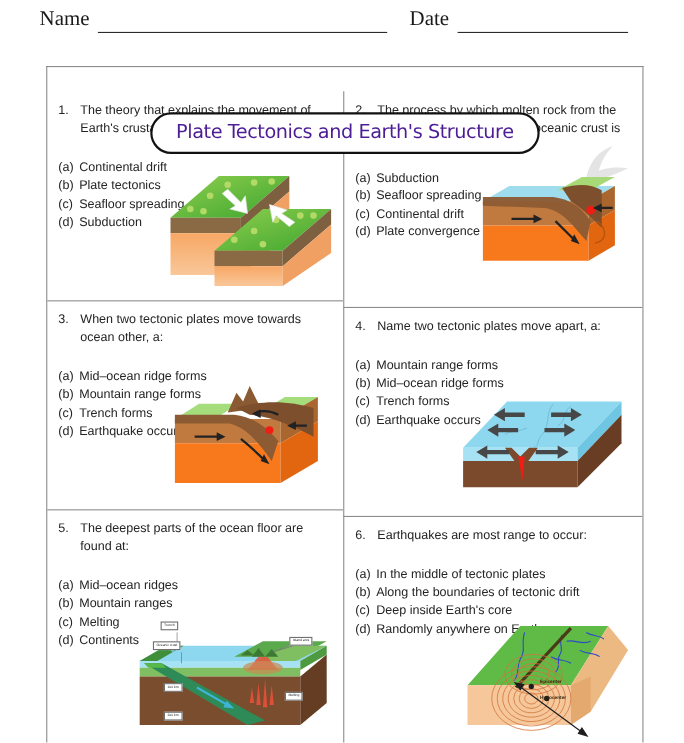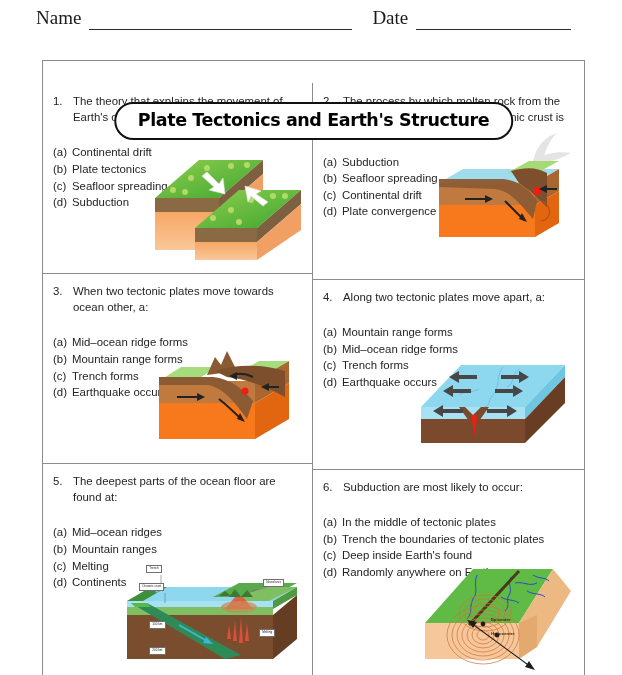--- a/index.html
+++ b/index.html
@@ -40,24 +40,24 @@
     transform: translate(-50%, -50%);
     background: #fff;
     border: 2.2px solid #111;
     border-radius: 100px;
     padding: 6px 22px 8px 22px;
     z-index: 5;
     white-space: nowrap;
   }
   #title-pill .t {
     font-family: "DejaVu Sans", sans-serif;
-    font-weight: bold;
+    font-weight: normal;
     font-size: 17.5px;
     letter-spacing: -0.4px;
-    color: #000000;
+    color: #4c1d95;
   }
 
   
   .grid { position: absolute; inset: 0; }
   .qcell { position: absolute; overflow: hidden; }
   .qcell.left  { left: 0px;   width: 270px; }
   .qcell.right { left: 270px; width: 271px; }
   .row1 { top: 22px;  height: 190px; }
   .row2 { top: 212px; height: 190px; }
   .row3 { top: 402px; height: 216px; }
@@ -310,21 +310,21 @@
                 <polygon points="74,31 82,27 82,35" fill="#222" stroke="none"></polygon>
             </g>
           </svg>
         </div>
       </div>
 
       <div class="qcell right row2">
         <div class="qbody" style="padding-top:16px;">
           <div class="qhead">
             <span class="qnum">4.</span>
-            <span class="qtext">Along two tectonic plates move apart, a:</span>
+            <span class="qtext">Name two tectonic plates move apart, a:</span>
           </div>
           <div class="opts">
             <div class="opt">
               <span class="opt-k">(a)</span>
               <span class="opt-v">Mountain range forms</span>
             </div>
             <div class="opt">
               <span class="opt-k">(b)</span>
               <span class="opt-v">Mid–ocean ridge forms</span>
             </div>
@@ -453,34 +453,34 @@
             <div class="tag" style="left:28px; top:84px;">200 km</div>
             <div class="tag" style="left:138px; top:66px;">Melting</div>
           </div>
         </div>
       </div>
 
       <div class="qcell right row3">
         <div class="qbody" style="padding-top:16px;">
           <div class="qhead">
             <span class="qnum">6.</span>
-            <span class="qtext">Subduction are most likely to occur:</span>
+            <span class="qtext">Earthquakes are most range to occur:</span>
           </div>
           <div class="opts">
             <div class="opt">
               <span class="opt-k">(a)</span>
               <span class="opt-v">In the middle of tectonic plates</span>
             </div>
             <div class="opt">
               <span class="opt-k">(b)</span>
-              <span class="opt-v">Trench the boundaries of tectonic plates</span>
+              <span class="opt-v">Along the boundaries of tectonic drift</span>
             </div>
             <div class="opt">
               <span class="opt-k">(c)</span>
-              <span class="opt-v">Deep inside Earth's found</span>
+              <span class="opt-v">Deep inside Earth's core</span>
             </div>
             <div class="opt">
               <span class="opt-k">(d)</span>
               <span class="opt-v">Randomly anywhere on Earth</span>
             </div>
           </div>
 
           <div class="illu" style="left:102px; top:92px; width:160px; height:115px;">
             <svg width="160" height="115" viewBox="0 0 160 115">
 

